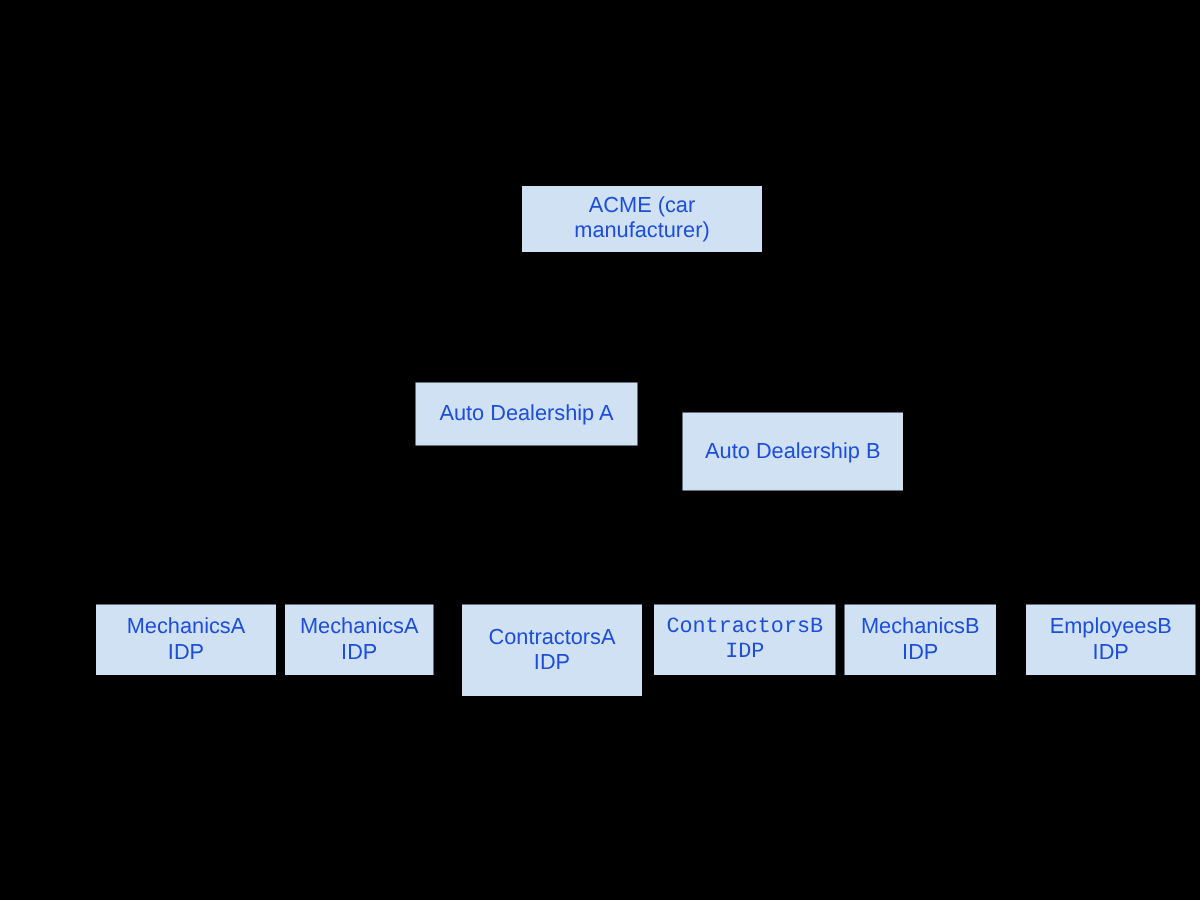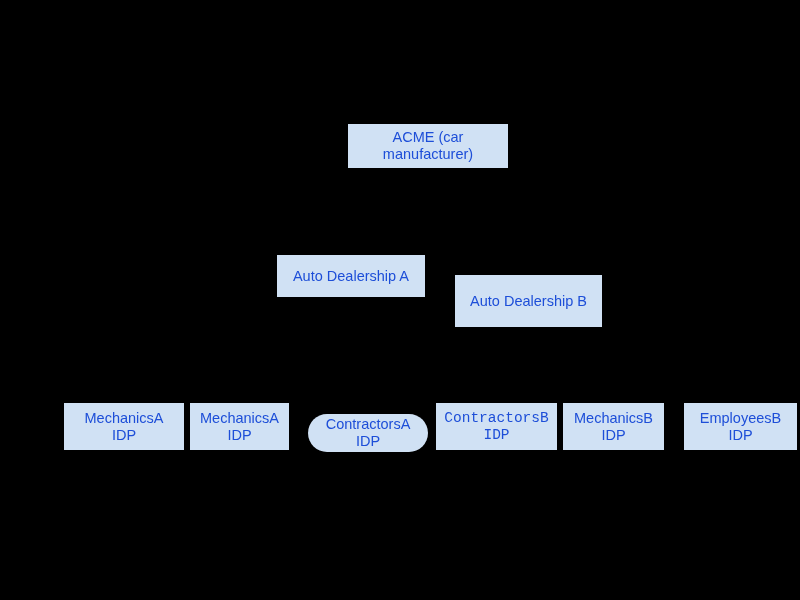--- a/index.html
+++ b/index.html
@@ -67,21 +67,21 @@
   <div class="node level1" style="left:277px; top:255px; width:148px; height:42px;">Auto Dealership A</div>
 
   <div class="node level1" style="left:455px; top:255px; width:147px; height:52px;margin-top:20px;">Auto Dealership B</div>
 
   <div class="node leaf" style="left:64px; top:403px; width:120px; height:47px;">MechanicsA
 IDP</div>
 
   <div class="node leaf" style="left:190px; top:403px; width:99px; height:47px;">MechanicsA
 IDP</div>
 
-  <div class="node leaf" style="left:308px; top:414px; width:120px; height:38px;border-radius:22px;">ContractorsA
+  <div class="node leaf" style="left:308px; top:403px; width:120px; height:61px;">ContractorsA
 IDP</div>
 
   <div class="node leaf" style="left:436px; top:403px; width:121px; height:47px;font-family:Liberation Mono, monospace;">ContractorsB
 IDP</div>
 
   <div class="node leaf" style="left:563px; top:403px; width:101px; height:47px;">MechanicsB
 IDP</div>
 
   <div class="node leaf" style="left:684px; top:403px; width:113px; height:47px;">EmployeesB
 IDP</div>

